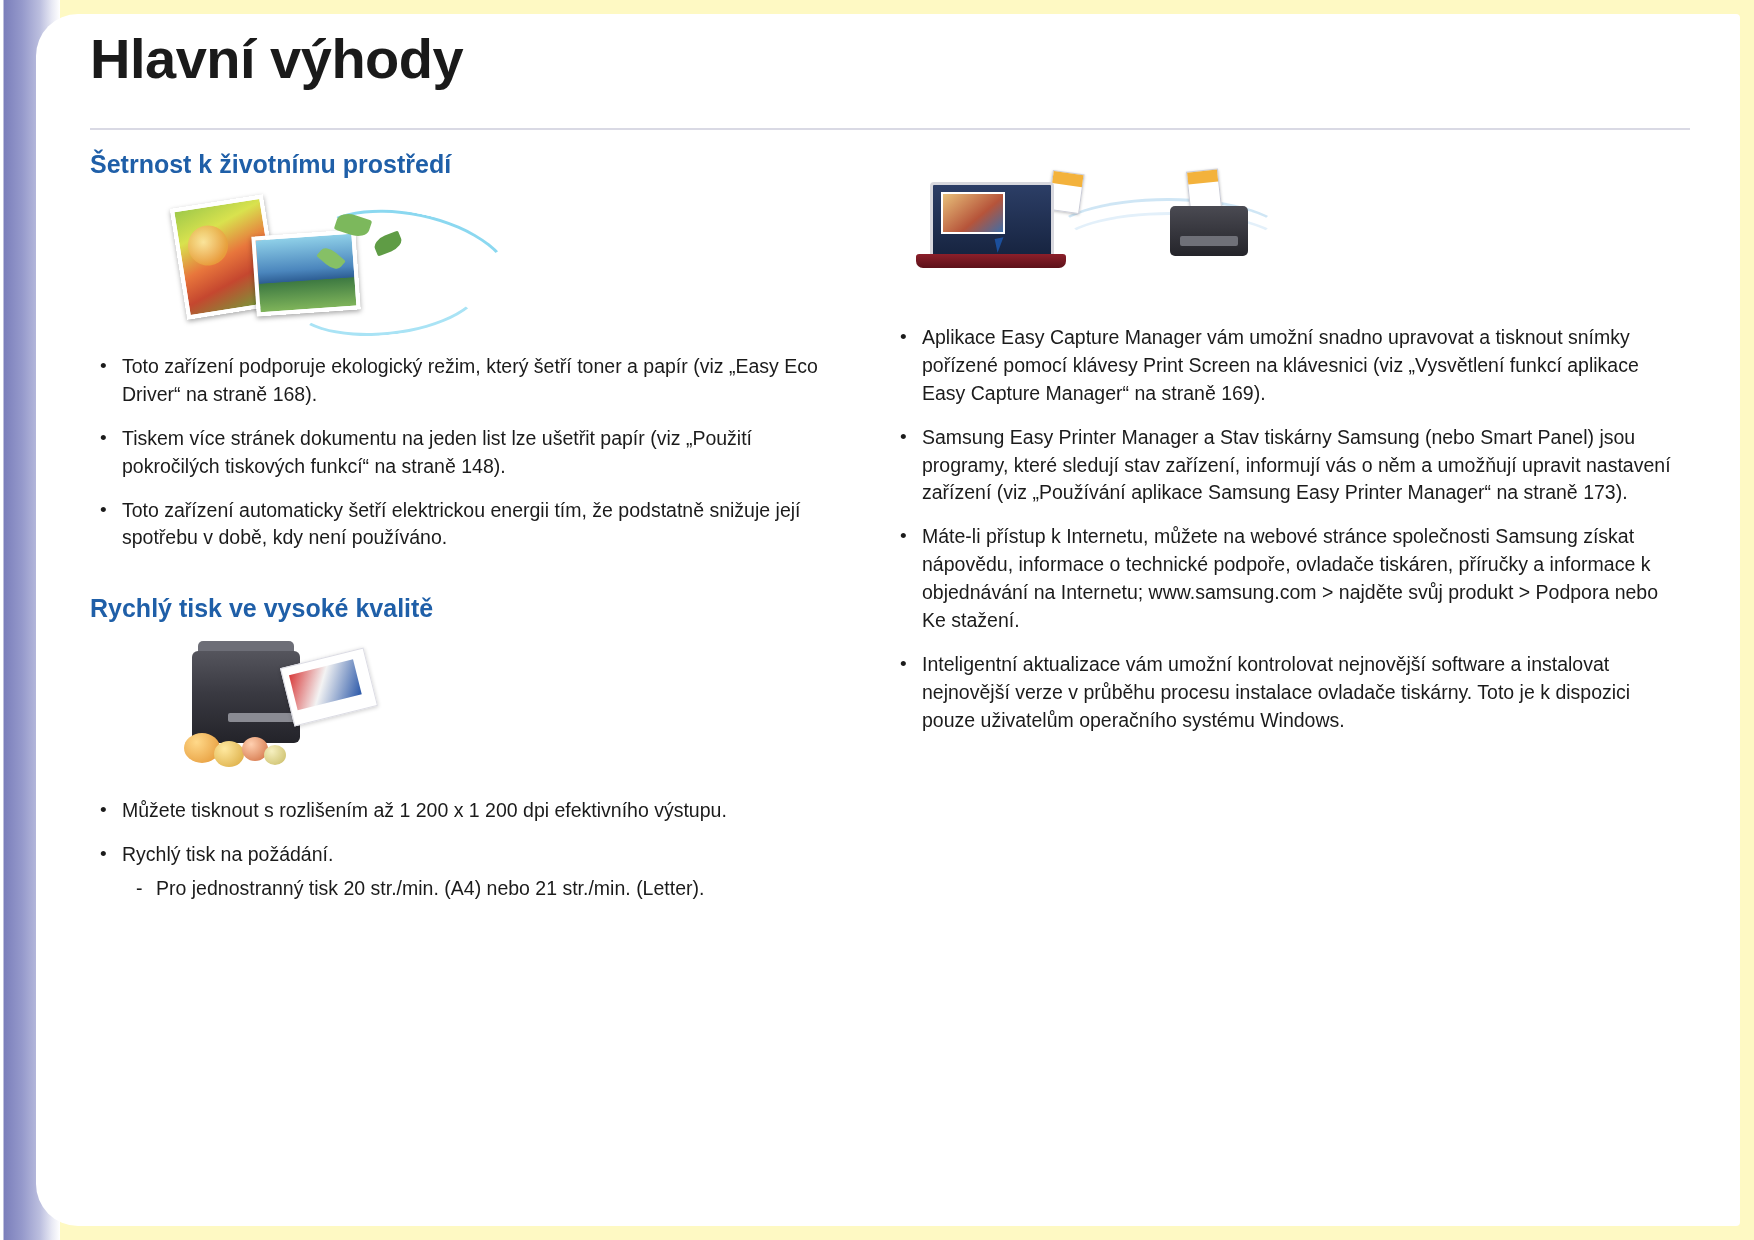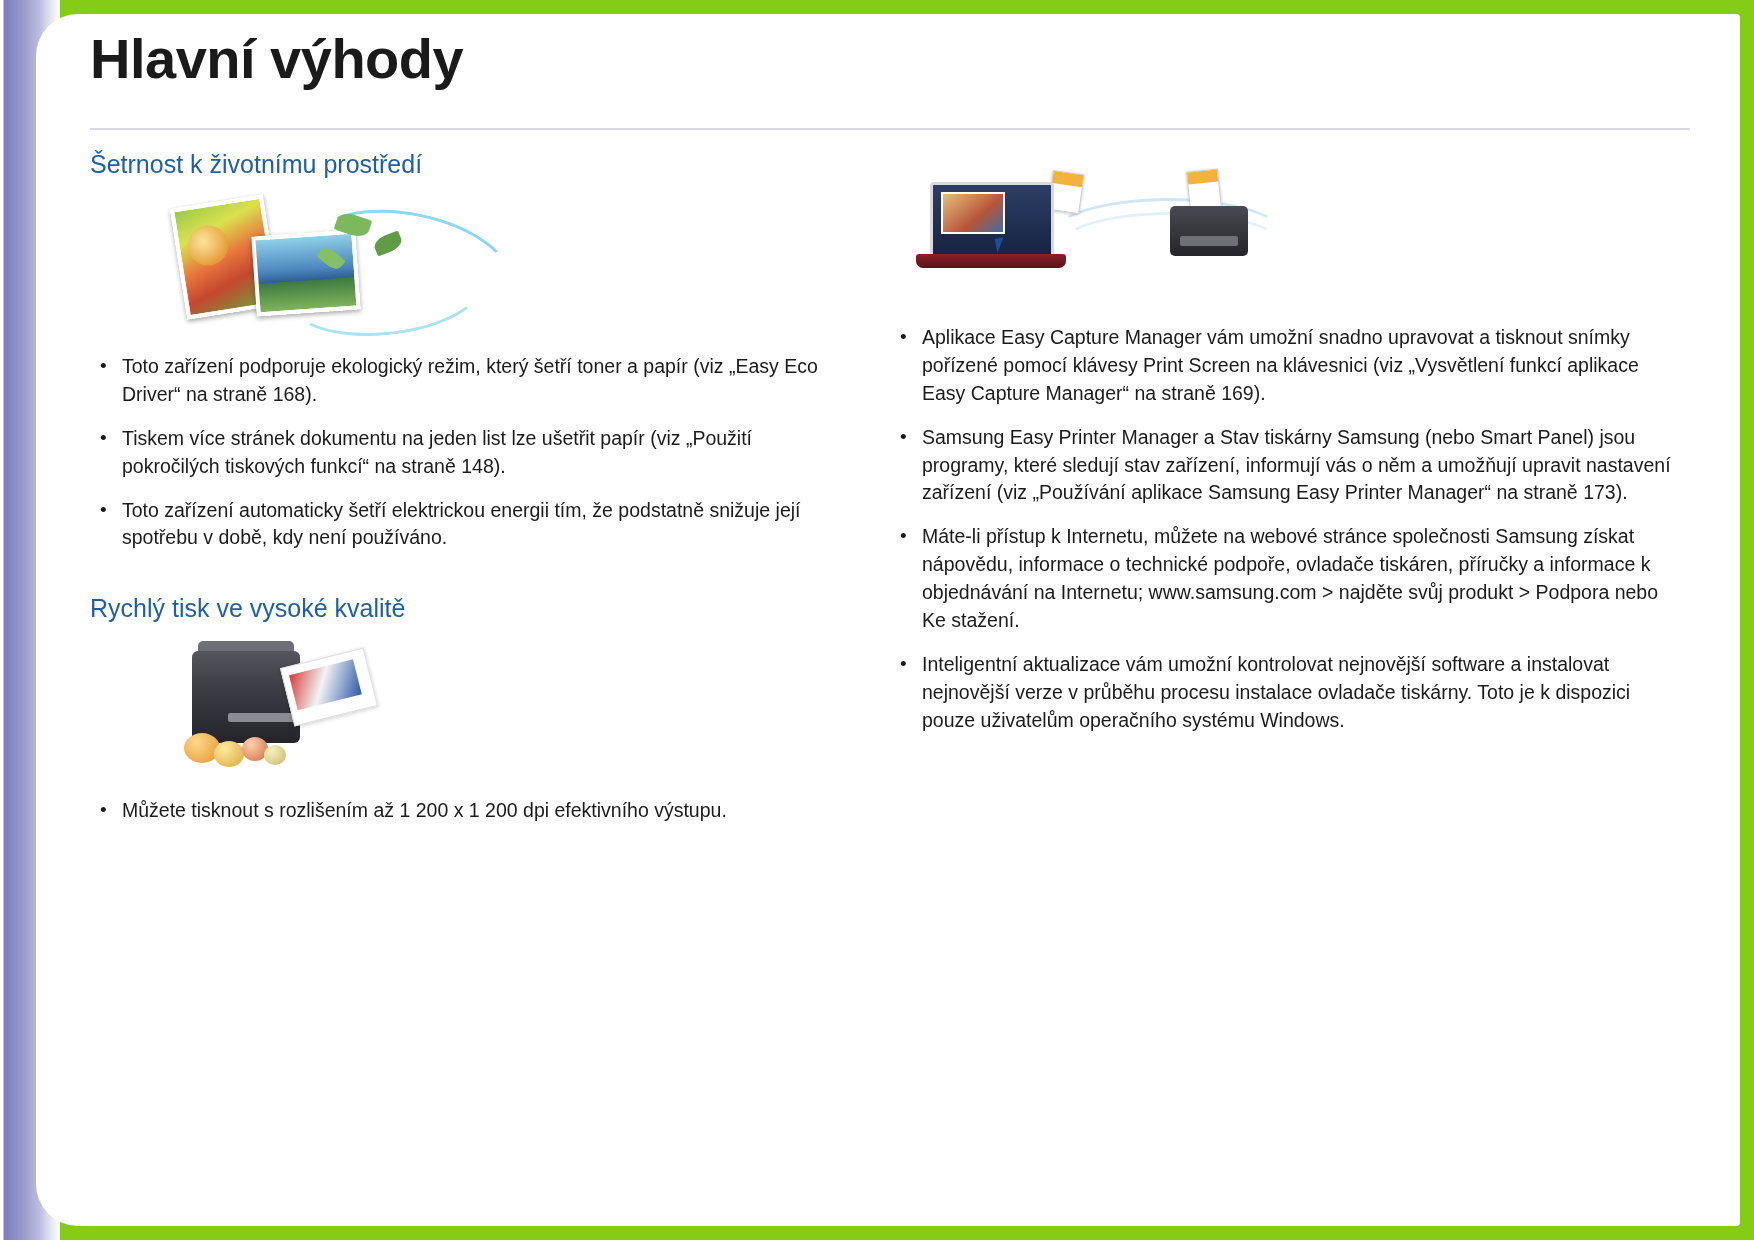--- a/index.html
+++ b/index.html
@@ -10,21 +10,21 @@
     width: 1754px;
     height: 1240px;
     background: #ffffff;
     font-family: "Liberation Sans", sans-serif;
     overflow: hidden;
   }
   .page {
     position: relative;
     width: 1754px;
     height: 1240px;
-    background: #84cc16;
+    background: #fef9c3;
     box-sizing: border-box;
   }
   .frame-inner {
     position: absolute;
     left: 36px;
     top: 14px;
     right: 14px;
     bottom: 14px;
     background: #ffffff;
     border-top-left-radius: 42px;
@@ -68,21 +68,21 @@
   }
   .col {
     position: absolute;
     top: 150px;
   }
   .col-left { left: 30px; width: 760px; }
   .col-right { left: 830px; width: 790px; }
 
   .section-head {
     font-size: 25px;
-    font-weight: normal;
+    font-weight: bold;
     color: #1f5fa8;
     margin: 0 0 10px 0;
   }
   .illus {
     position: relative;
     height: 150px;
     margin: 14px 0 10px 0;
   }
   ul.bullets {
     list-style: none;
@@ -305,20 +305,26 @@
           <div class="paper-out"></div>
           <div class="fruit fruit-1"></div>
           <div class="fruit fruit-2"></div>
           <div class="fruit fruit-3"></div>
           <div class="fruit fruit-4"></div>
         </div>
       </div>
 
       <ul class="bullets">
         <li>Můžete tisknout s rozlišením až 1 200 x 1 200 dpi efektivního výstupu.</li>
+        <li>
+          <span>Rychlý tisk na požádání.</span>
+          <ul class="sub">
+            <li>Pro jednostranný tisk 20 str./min. (A4) nebo 21 str./min. (Letter).</li>
+          </ul>
+        </li>
       </ul>
     </div>
 
     <div class="col col-right">
 
 
       <div class="illus">
         <div class="conv-wrap">
           <div class="wave"></div>
           <div class="wave2"></div>

